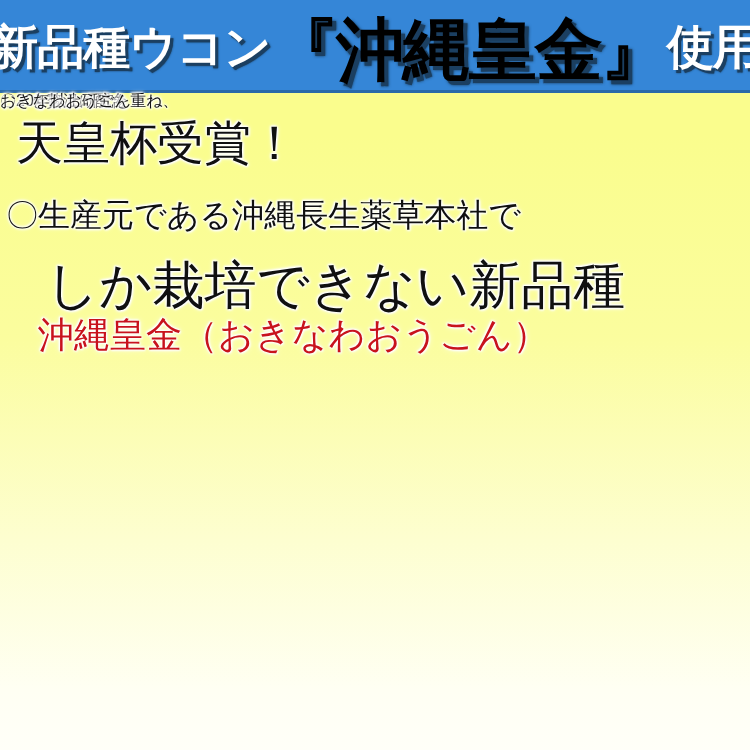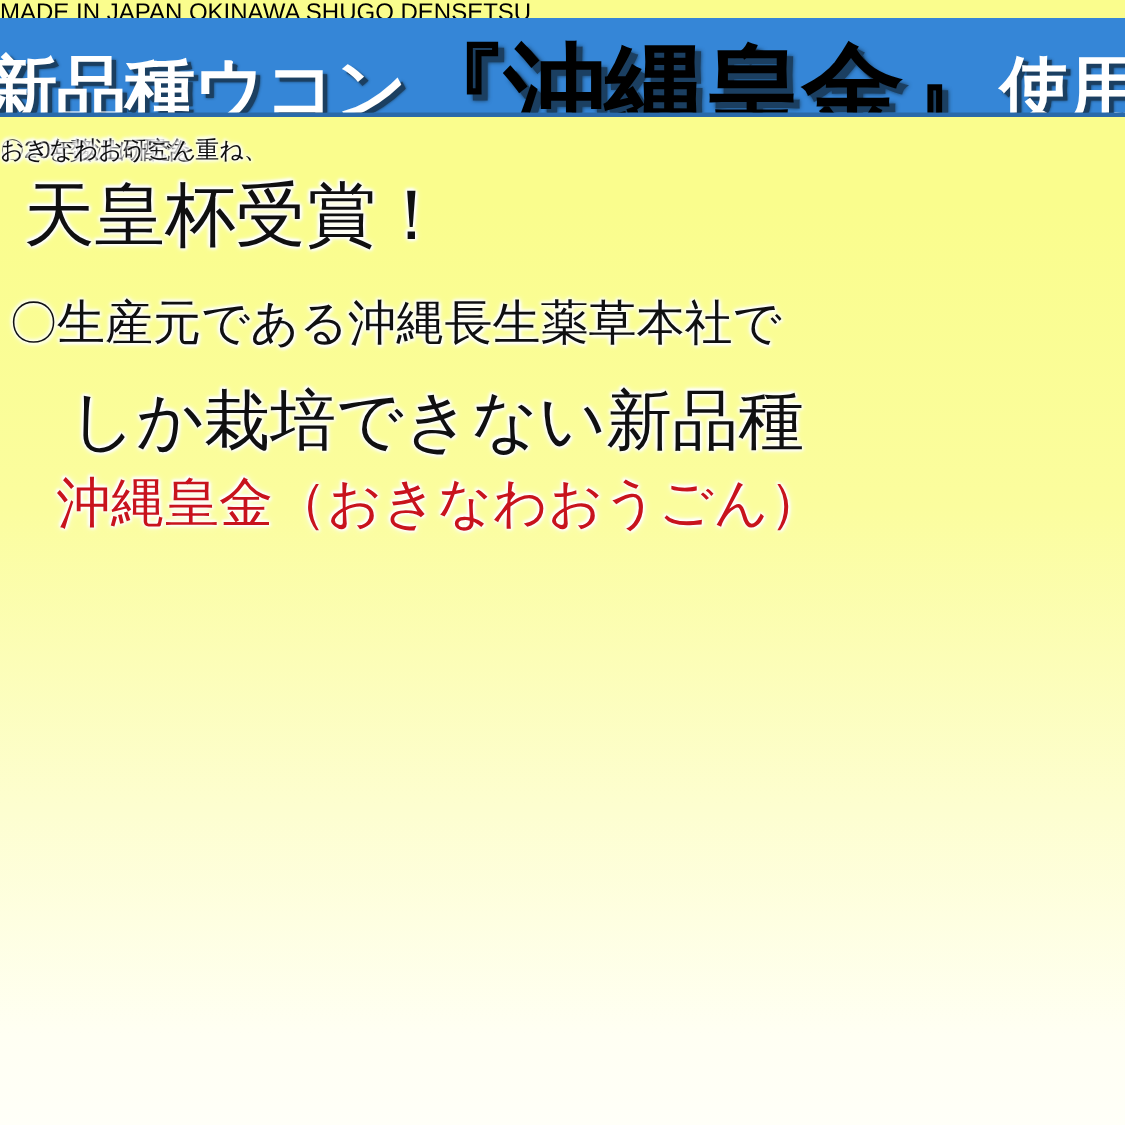--- a/index.html
+++ b/index.html
@@ -17,23 +17,23 @@
     width: 750px;
     height: 750px;
     background: linear-gradient(to bottom, #fafd8d 0%, #fafd8d 18%, #fbfd9e 45%, #fdfed0 72%, #fffff3 92%, #fffff8 100%);
     overflow: hidden;
   }
 
   
   #header-band {
     position: absolute;
     left: 0;
-    top: 12px;
-    width: 750px;
-    height: 66px;
+    top: 0;
+    width: 750px;
+    height: 93px;
     background: #3586d7;
     border-bottom: 3px solid #2a6aa9;
     box-sizing: border-box;
     overflow: hidden;
   }
   #header-line {
     position: absolute;
     left: 0;
     top: 0;
     width: 750px;
@@ -81,21 +81,21 @@
   }
   .tline.red {
     color: #c8131c;
     text-shadow:
       0 0 3px #ffffff, 0 0 3px #ffffff, 0 0 6px #ffffff,
       1px 1px 2px #ffffff, -1px -1px 2px #ffffff;
   }
 
   #line-award   { left: 16px;  top: 26px;  font-size: 47px; text-align: center; }
   #line-b1a     { left: 6px;   top: 106px; font-size: 32px; }
-  #line-b1b     { left: 46px;  top: 166px; font-size: 44px; }
+  #line-b1b     { left: 46px;  top: 166px; font-size: 52px; }
   #line-b1c     { left: 38px;  top: 224px; font-size: 36px; }
   #line-b1d     { left: 30px;  top": 0; top: 290px; font-size: 44px; }
   #line-b2a     { left: 6px;   top: 411px; font-size: 44px; }
   #line-b2b     { left: 46px;  top: 472px; font-size: 44px; }
   #line-b2c     { left: 38px;  top: 532px; font-size: 48px; }
 
   /* ---------- Trophy photo ---------- */
   #trophy-photo {
     position: absolute;
     left: 483px;

